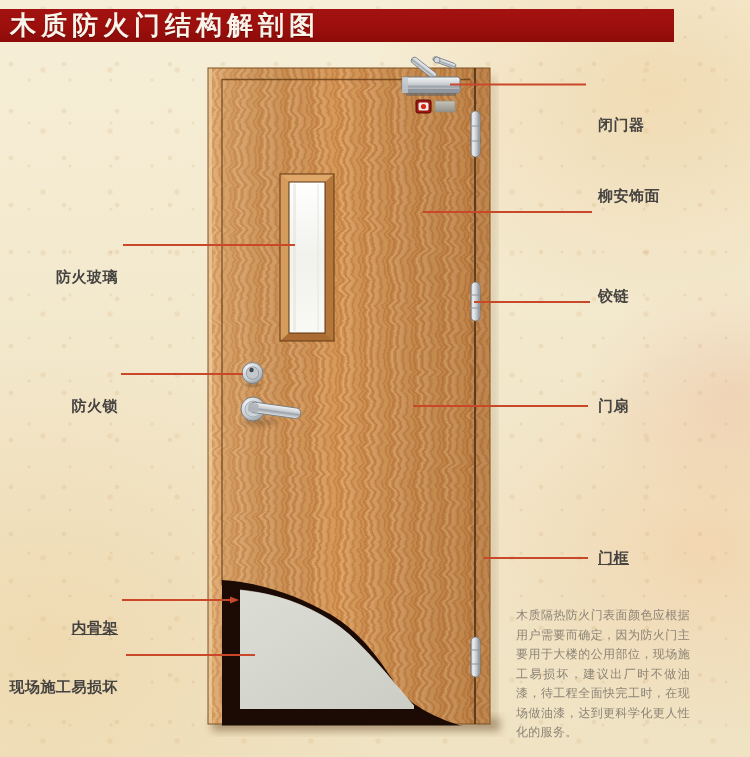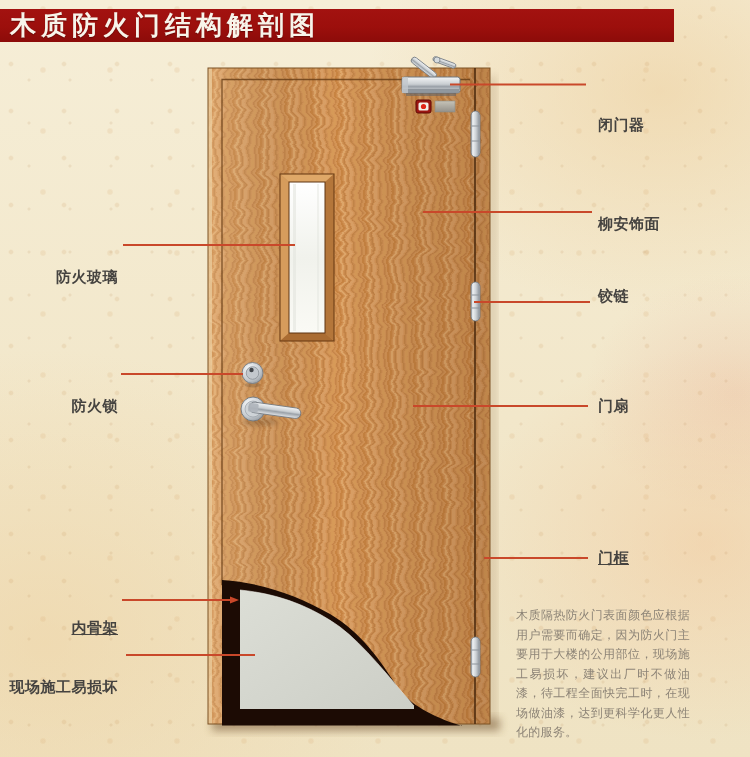--- a/index.html
+++ b/index.html
@@ -203,20 +203,20 @@
   <div class="banner">
     <div class="title">木质防火门结构解剖图</div>
   </div>
 
   <div class="callout left" style="top:237px;">防火玻璃</div>
   <div class="callout left" style="top:366px;">防火锁</div>
   <div class="callout left" style="top:588px;text-decoration:underline;">内骨架</div>
   <div class="callout left" style="top:647px;">现场施工易损坏</div>
 
   <div class="callout right" style="top:77px;margin-top:40px;">闭门器</div>
-  <div class="callout right" style="top:216px;">柳安饰面</div>
+  <div class="callout right" style="top:188px;">柳安饰面</div>
   <div class="callout right" style="top:288px;">铰链</div>
   <div class="callout right" style="top:398px;">门扇</div>
   <div class="callout right" style="top:550px;text-decoration:underline;">门框</div>
 
   <div class="note">木质隔热防火门表面颜色应根据用户需要而确定，因为防火门主要用于大楼的公用部位，现场施工易损坏，建议出厂时不做油漆，待工程全面快完工时，在现场做油漆，达到更科学化更人性化的服务。</div>
 
 </div>
 
 </body></html>

